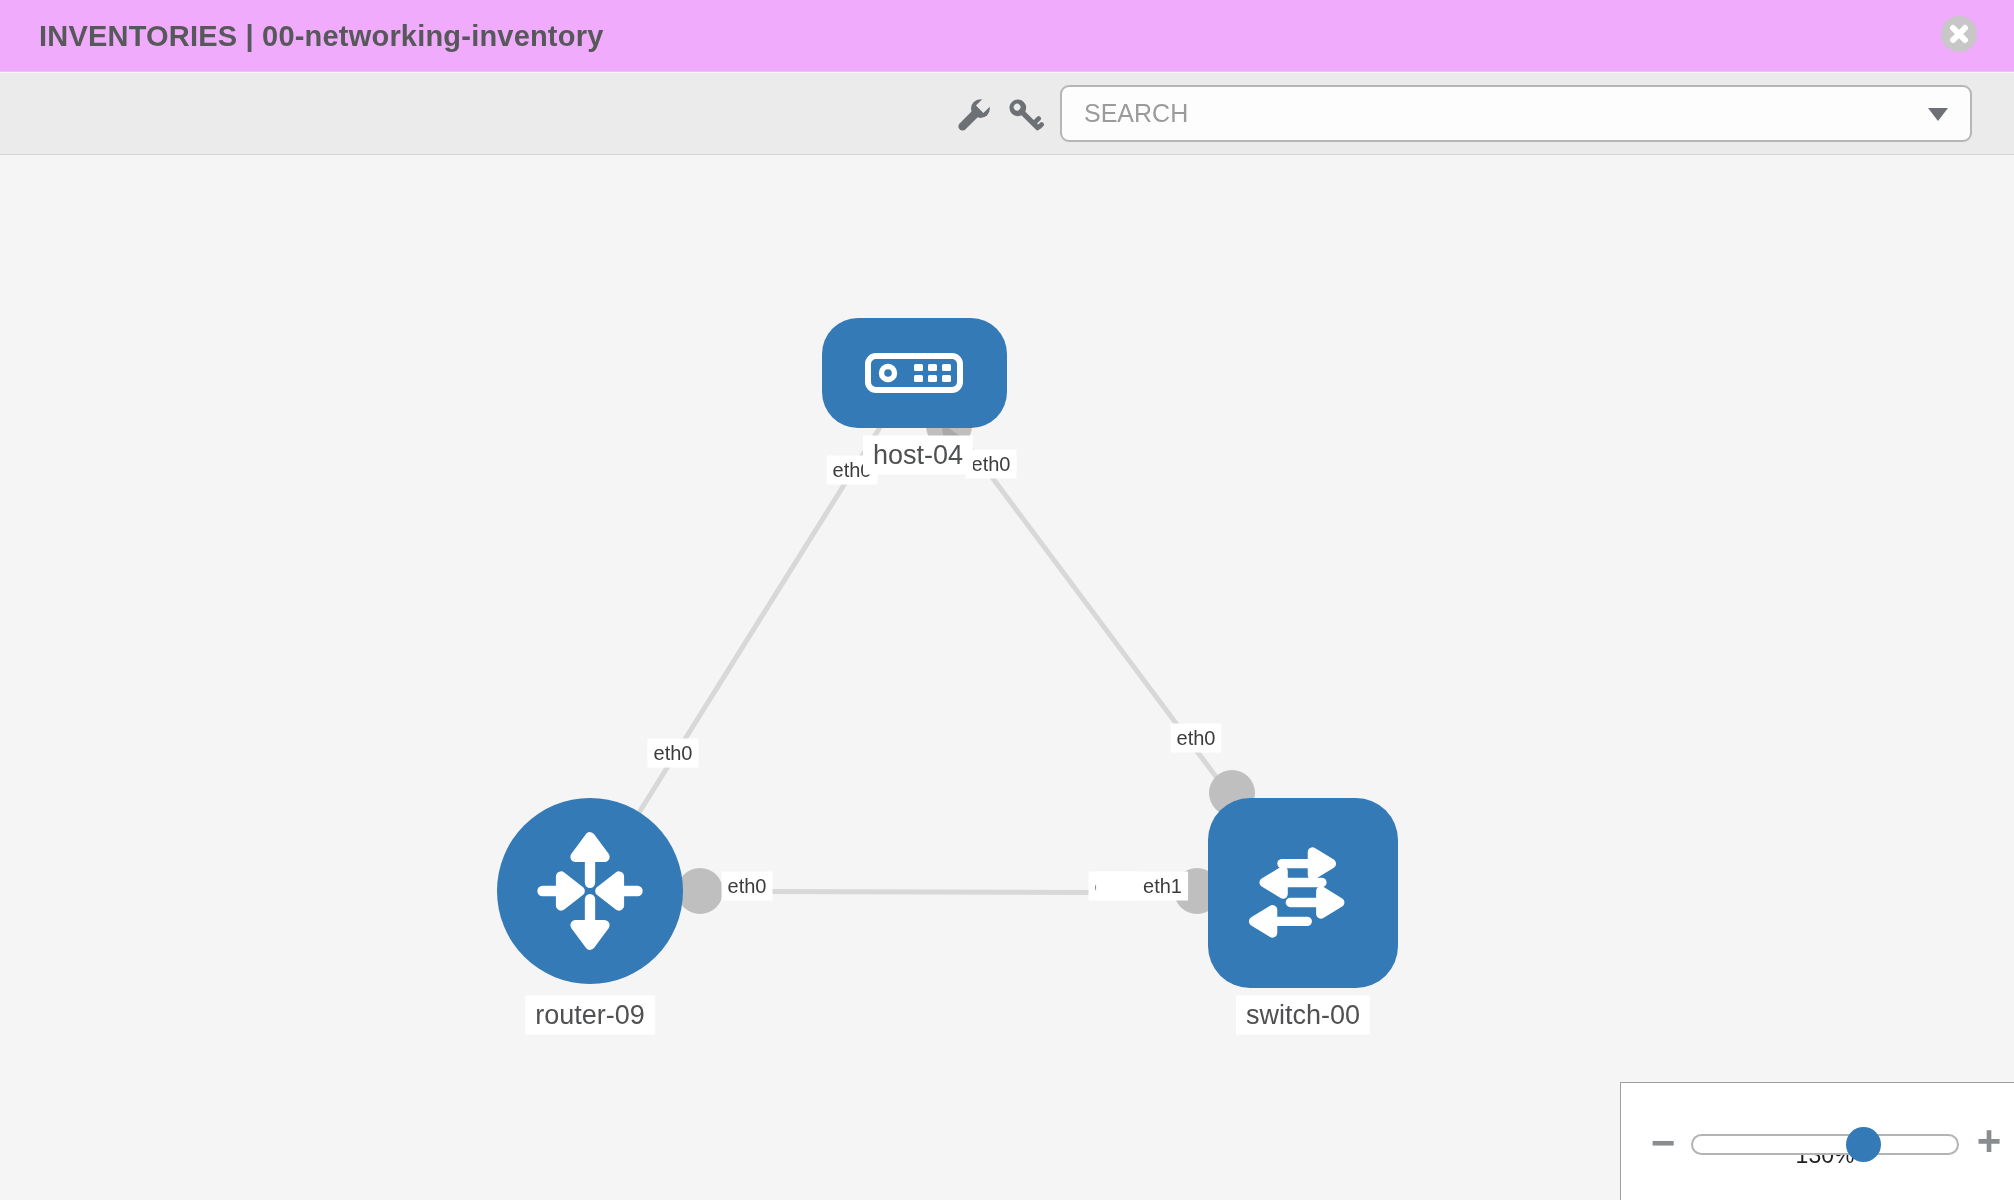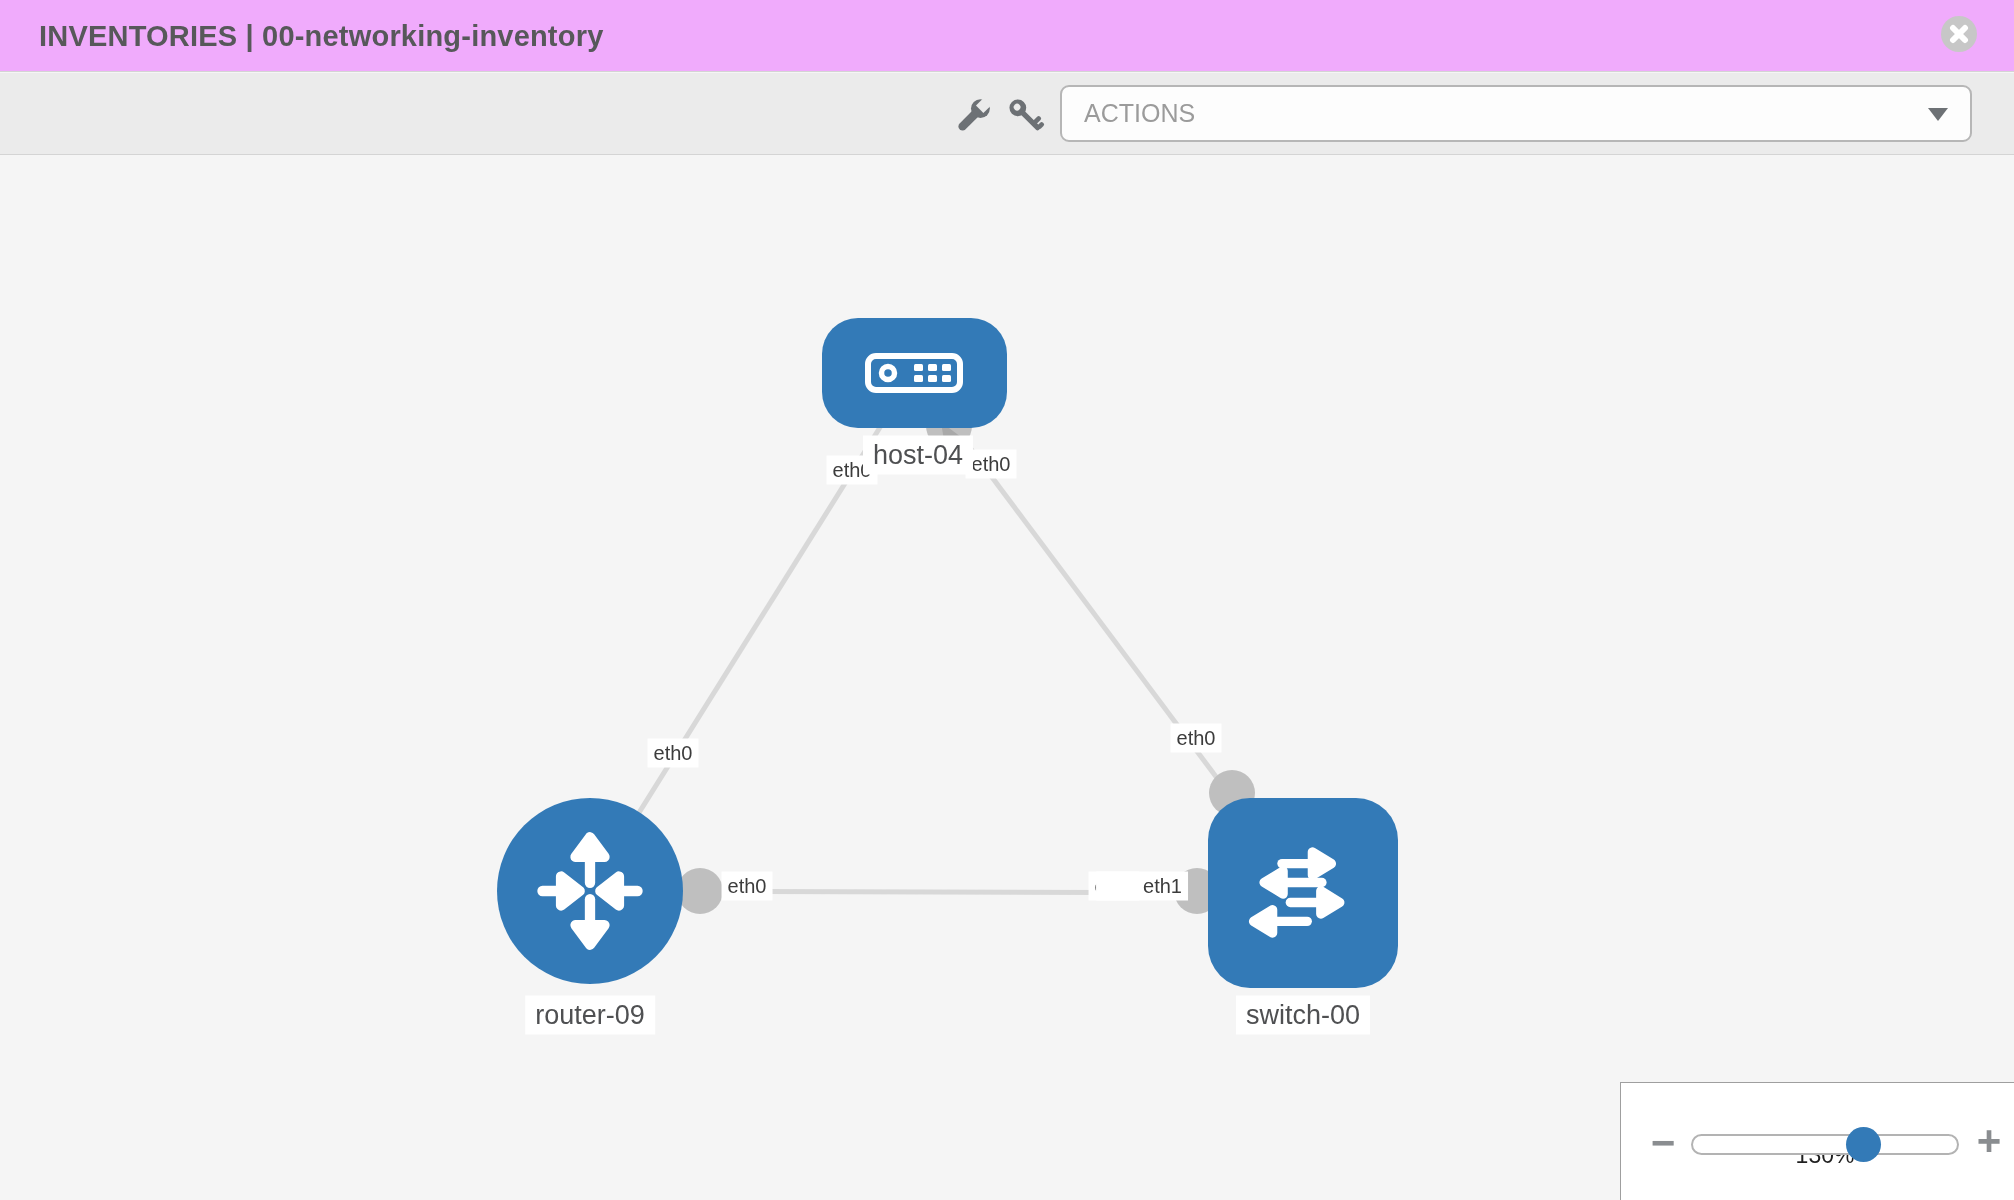--- a/index.html
+++ b/index.html
@@ -67,21 +67,21 @@
         <circle cx="20" cy="9" r="8"></circle>
         <circle cx="20" cy="8" r="3.2" fill="#ebebeb"></circle>
         <rect x="17.5" y="14" width="5" height="24" rx="2"></rect>
         <rect x="20" y="28" width="9" height="4.5" rx="2"></rect>
         <rect x="20" y="34" width="7" height="4.5" rx="2"></rect>
       </g>
     </svg>
   </div>
 
   <div class="select-box" id="search-box">
-    <span class="lbl">ACTIONS</span>
+    <span class="lbl">SEARCH</span>
     <span class="caret"></span>
   </div>
 </div>
 
 <div id="topology-canvas">
     <svg width="2014" height="1044" style="position:absolute;left:0;top:0">
       <line x1="590" y1="735" x2="914" y2="217" stroke="#d8d8d8" stroke-width="5"></line>
       <line x1="914" y1="217" x2="1303" y2="737" stroke="#d8d8d8" stroke-width="5"></line>
       <line x1="590" y1="735" x2="1303" y2="737" stroke="#d8d8d8" stroke-width="5"></line>
       <circle cx="949" cy="270" r="23" fill="#bfbfbf"></circle>

